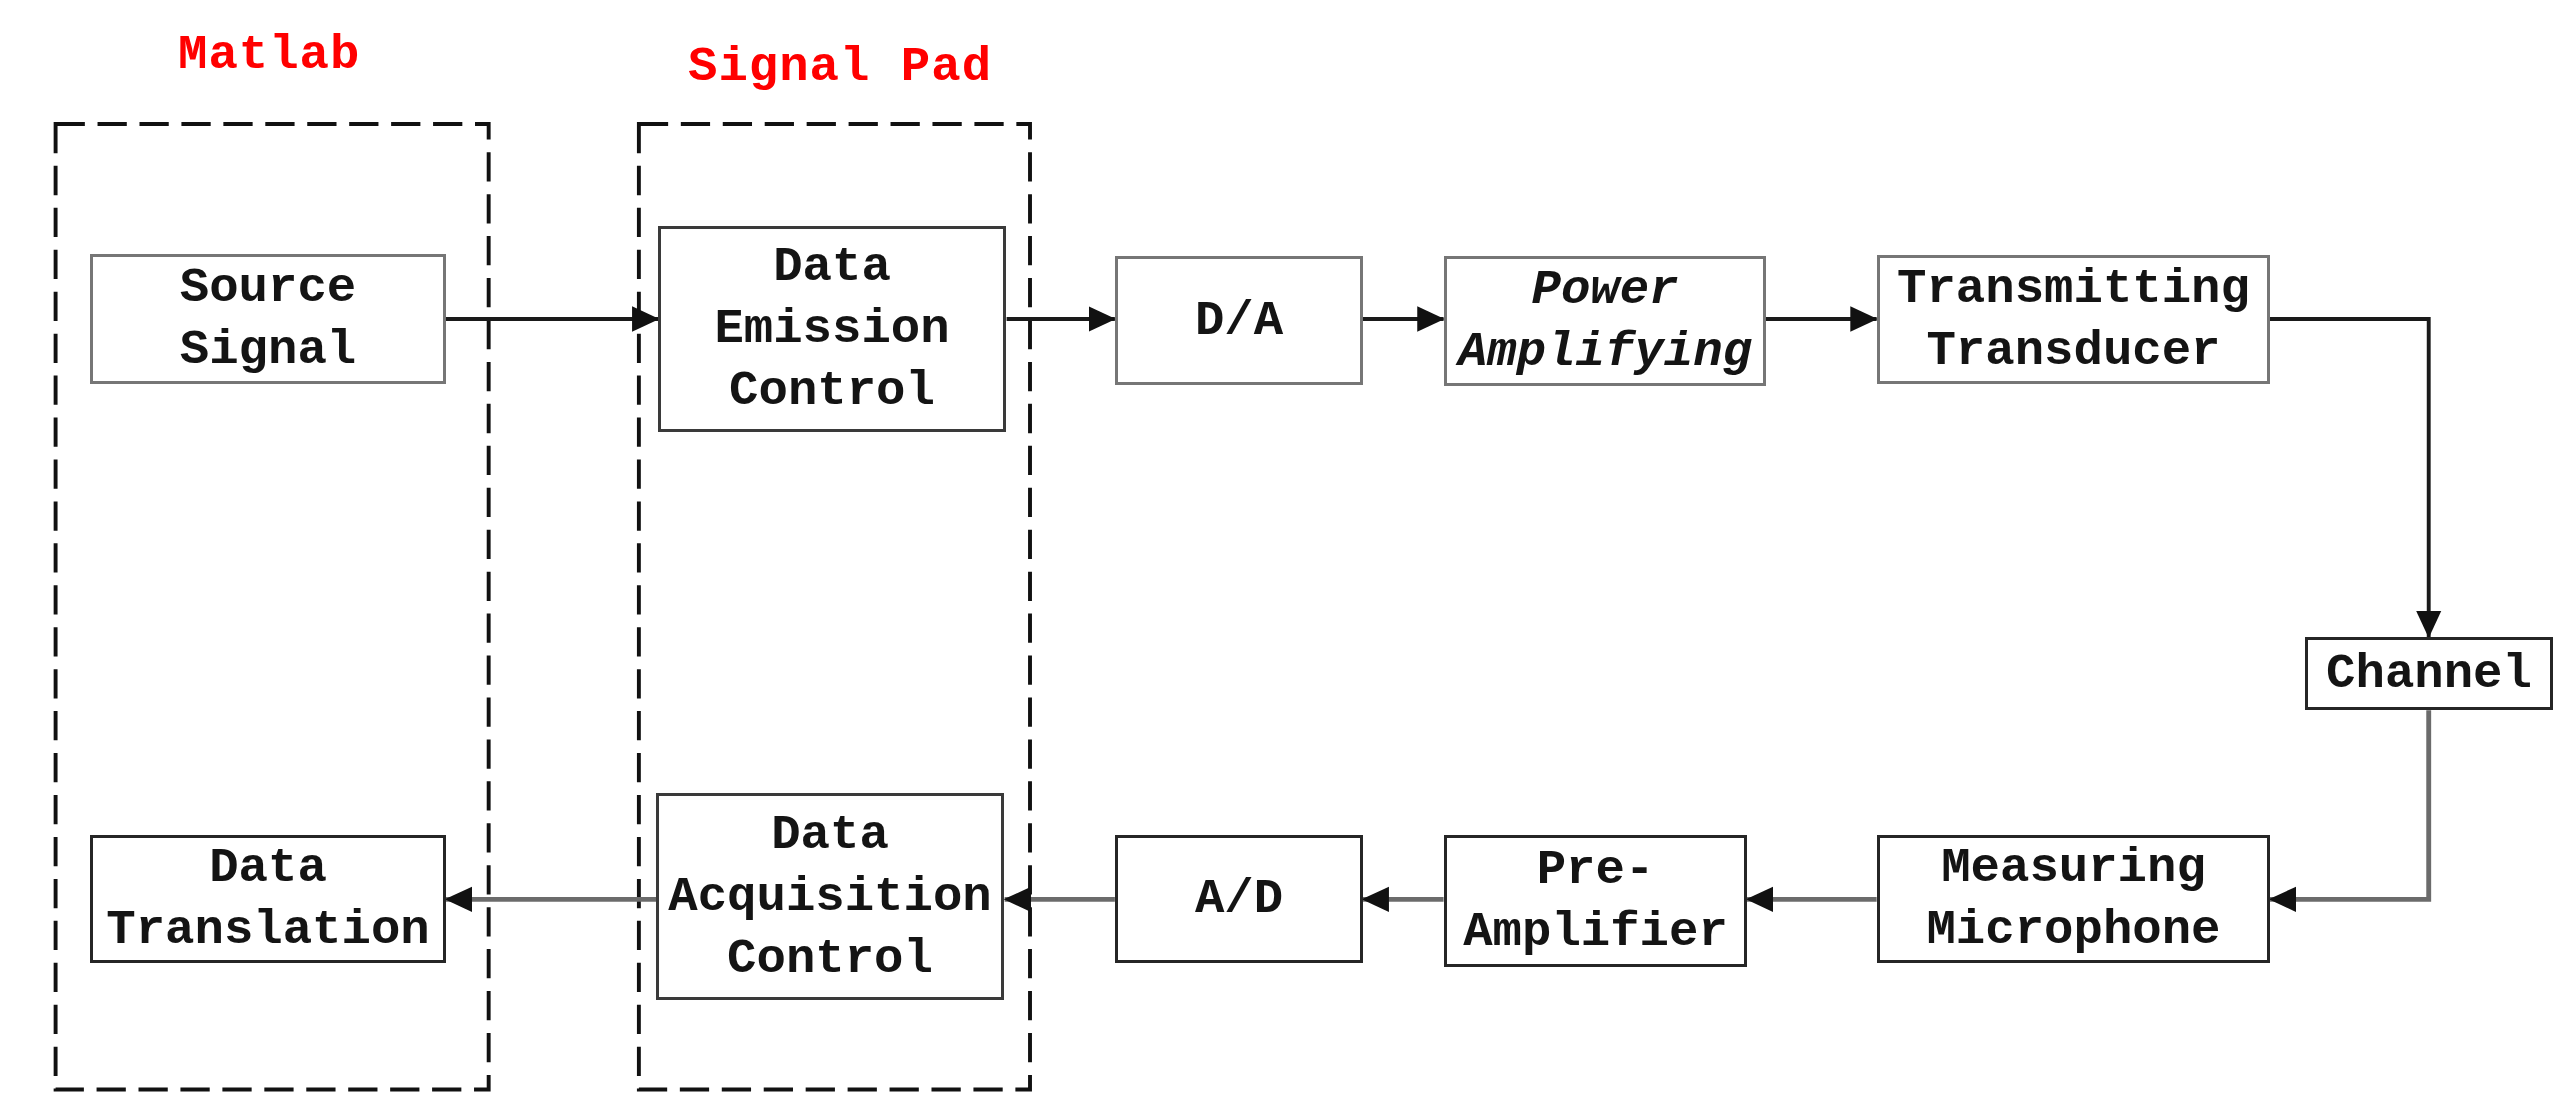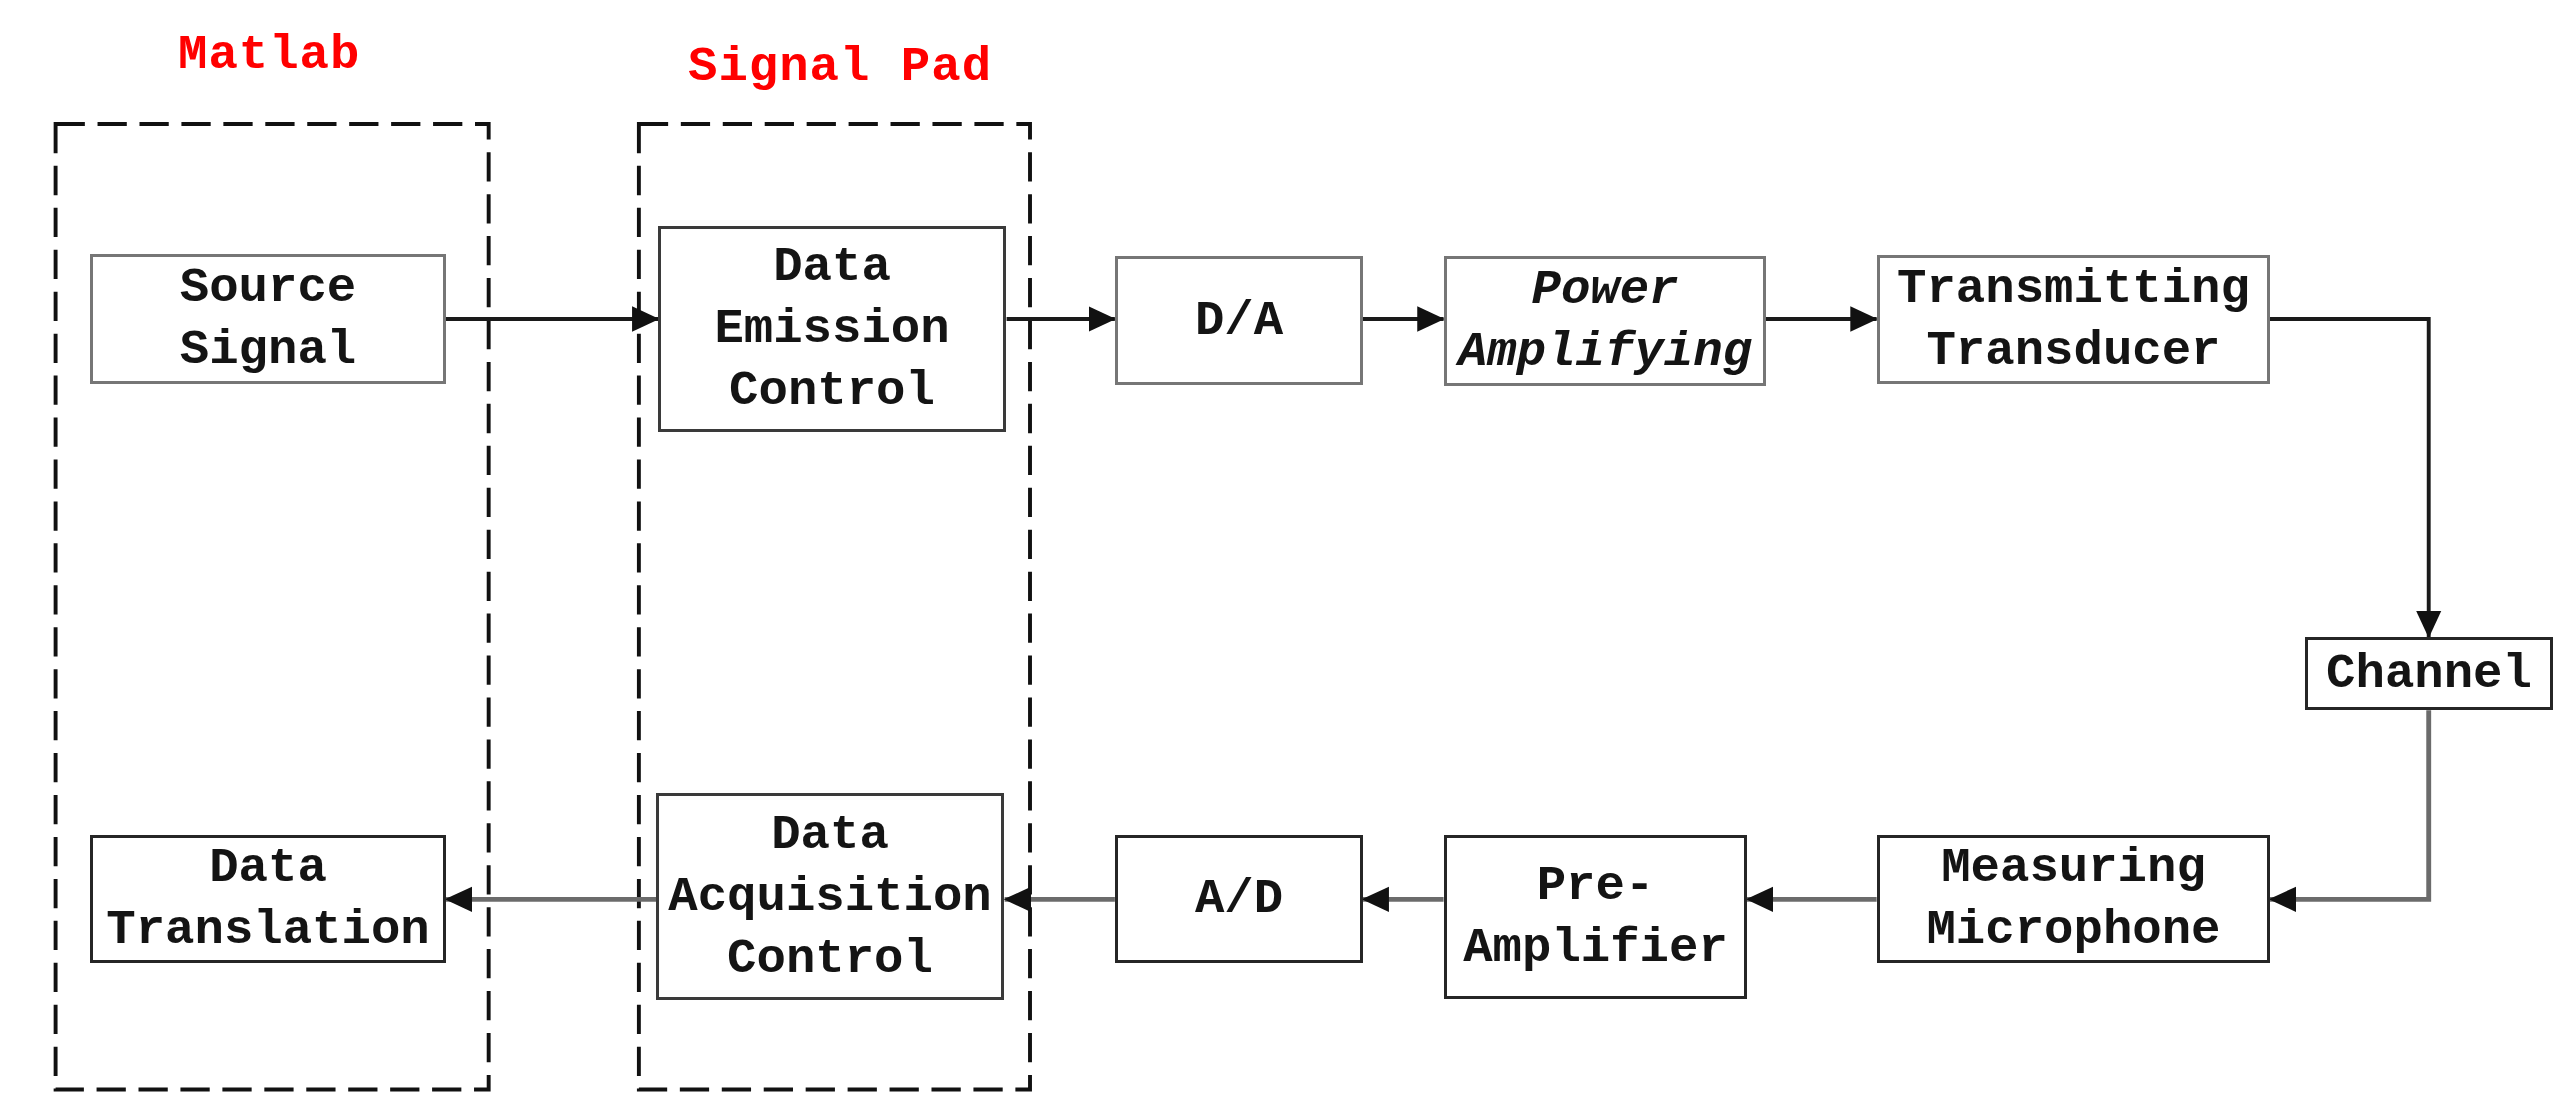--- a/index.html
+++ b/index.html
@@ -38,21 +38,21 @@
   .b-gray{border:3.9px solid #767676;}
   .b-mid{border:3.9px solid #3a3a3a;}
   .b-dark{border:3.9px solid #262626;}
   #n-source-coding        {left:90px;  top:254px; width:356px; height:130px;justify-content:flex-end;}
   #n-dec                  {left:658px; top:226px; width:348px; height:206px;}
   #n-da                   {left:1115px;top:256px; width:248px; height:129px;}
   #n-power-amplifying     {left:1444px;top:256px; width:322px; height:130px;font-style:italic;}
   #n-transmitting         {left:1877px;top:255px; width:393px; height:129px;}
   #n-channel              {left:2305px;top:637px; width:248px; height:73px;}
   #n-measuring-microphone {left:1877px;top:835px; width:393px; height:128px;}
-  #n-pre-amplifier        {left:1444px;top:835px; width:303px; height:164px;}
+  #n-pre-amplifier        {left:1444px;top:835px; width:303px; height:132px;}
   #n-ad                   {left:1115px;top:835px; width:248px; height:128px;}
   #n-dac                  {left:656px; top:793px; width:348px; height:207px;}
   #n-data-translation     {left:90px;  top:835px; width:356px; height:128px;}
 </style>
 </head>
 <body>
 
 <div class="stage">
 
   <svg class="layer" width="2576" height="1114" viewBox="0 0 2641 1142">

